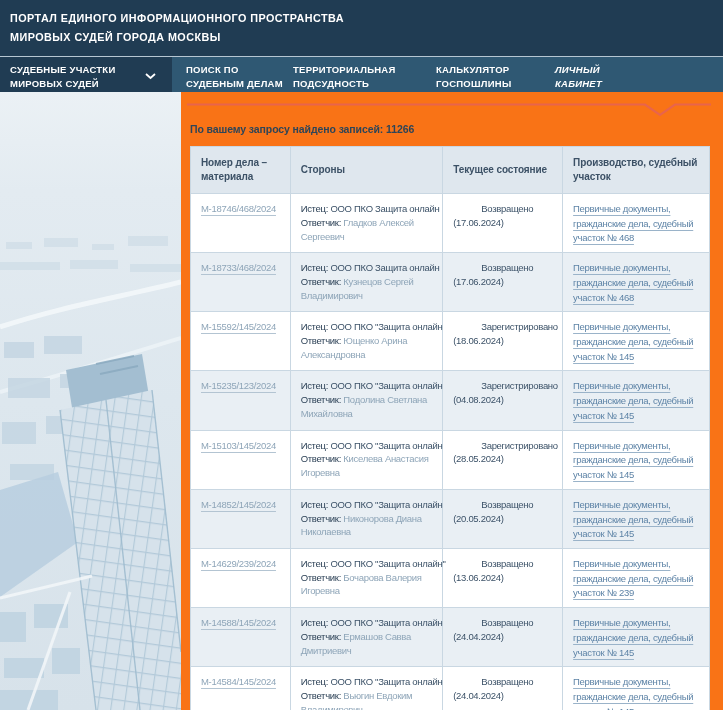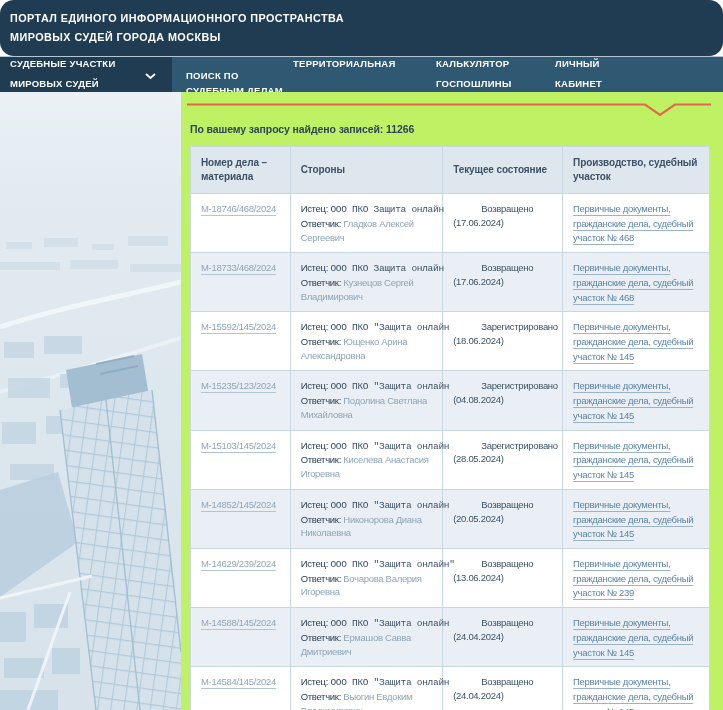--- a/index.html
+++ b/index.html
@@ -1,42 +1,42 @@
 <!DOCTYPE html>
 <html lang="ru"><head>
 <meta charset="utf-8">
 <style>
   * { margin:0; padding:0; box-sizing:border-box; }
   html,body { width:723px; }
   body { font-family:"Liberation Sans", sans-serif; background:#fff; }
   .page { position:relative; width:723px; height:710px; overflow:hidden; background:#fff; }
 
   
-  .site-header { height:56px; background:#203c53; padding:9px 10px 0 10px;border-radius:14px; }
+  .site-header { height:56px; background:#203c53; padding:9px 10px 0 10px; }
   .site-header .t { color:#fff; font-weight:bold; font-size:10.8px; letter-spacing:.45px;
                     line-height:1.75; white-space:nowrap; }
 
   
   .nav { height:36px; background:#2f5873; border-top:1px solid #b6c6d2; display:flex; align-items:stretch; }
   .nav a { text-decoration:none; color:#fff; font-weight:bold; font-size:9.5px; letter-spacing:.25px;
-           line-height:1.55; display:flex; flex-direction:column; justify-content:space-between; }
+           line-height:1.55; display:flex; flex-direction:column; justify-content:flex-end; }
   .nav a span { display:block; white-space:nowrap; }
   .nav-item-0 { width:172px; background:#203c53; padding-left:10px; position:relative; }
   .nav-item-0 .chev { position:absolute; right:16px; top:13px; }
   .nav-gap { width:14px; }
   .nav-item-1 { width:107px;margin-top:12px; }
   .nav-item-2 { width:100px; }
-  .nav-item-3 { width:143px;gap:30px; }
+  .nav-item-3 { width:143px; }
   .nav-item-4 { width:119px; }
-  .nav-item-5 { width:68px; }
+  .nav-item-5 { width:68px;font-style:italic; }
 
   
   .body-wrap { display:flex; height:618px; }
   .sidebar { width:181px; flex:0 0 181px; overflow:hidden; }
-  .main { flex:1; position:relative; padding:0 13px 0 9px; background:#bef264; }
+  .main { flex:1; position:relative; padding:0 13px 0 9px; background:#f97316; }
 
   
   .indicator { position:absolute; left:6px; top:11px; }
 
   
   .summary { margin-top:31px; font-size:10.5px; font-weight:600; color:#2e4558; letter-spacing:-.1px; }
   .summary b { font-weight:bold; }
 
   
   table.cases { width:100%; border-collapse:collapse; table-layout:fixed; margin-top:11px;
@@ -46,21 +46,21 @@
   .cases th, .cases td { border:1px solid #c9d7e2; text-align:left; vertical-align:top; }
   .cases thead th { background:#dfe7ee; color:#3c5166; font-weight:600; font-size:10px;
                     padding:9px 10px; line-height:1.4; vertical-align:middle; height:42px; letter-spacing:-.1px; }
   .cases tbody td { padding:8px 6px 6px 10px; line-height:1.45; letter-spacing:-.3px; }
   .cases tbody tr.row-alt { background:#e9eff4; }
   .cases tbody tr.row-plain { background:#fff; }
 
   a.case-num { color:#8ea5b8; text-underline-offset:3px;
                text-decoration-color:#b3c4d2; white-space:nowrap; }
   .lbl { font-weight:normal; color:#2c4156; }
-  .pv  { color:#3c5268;font-family:Liberation Mono, monospace; }
+  .pv  { color:#3c5268; }
   .plaintiff-line { white-space:nowrap; }
   .dv  { color:#8ea5b8; }
   .status-txt { color:#3c5268;margin-left:28px; }
   a.proc { color:#5d83a6; text-decoration:underline; text-underline-offset:3px;
            text-decoration-color:#9ab3c9; line-height:1.55; display:inline-block; }
 </style>
 </head>
 <body>
 
 <div class="page">

